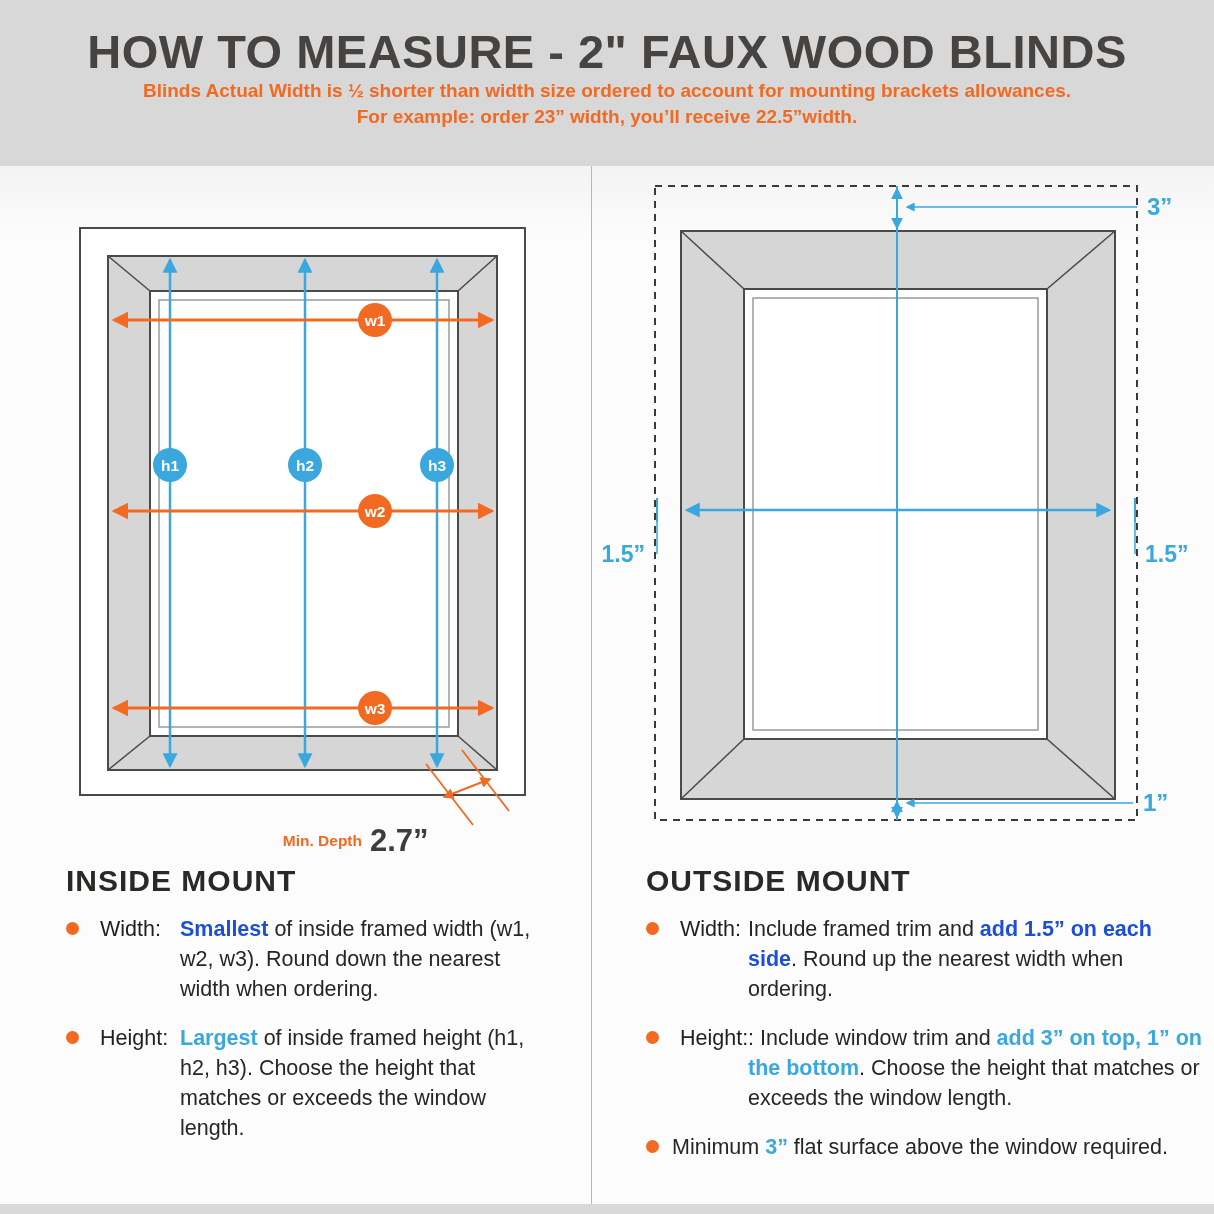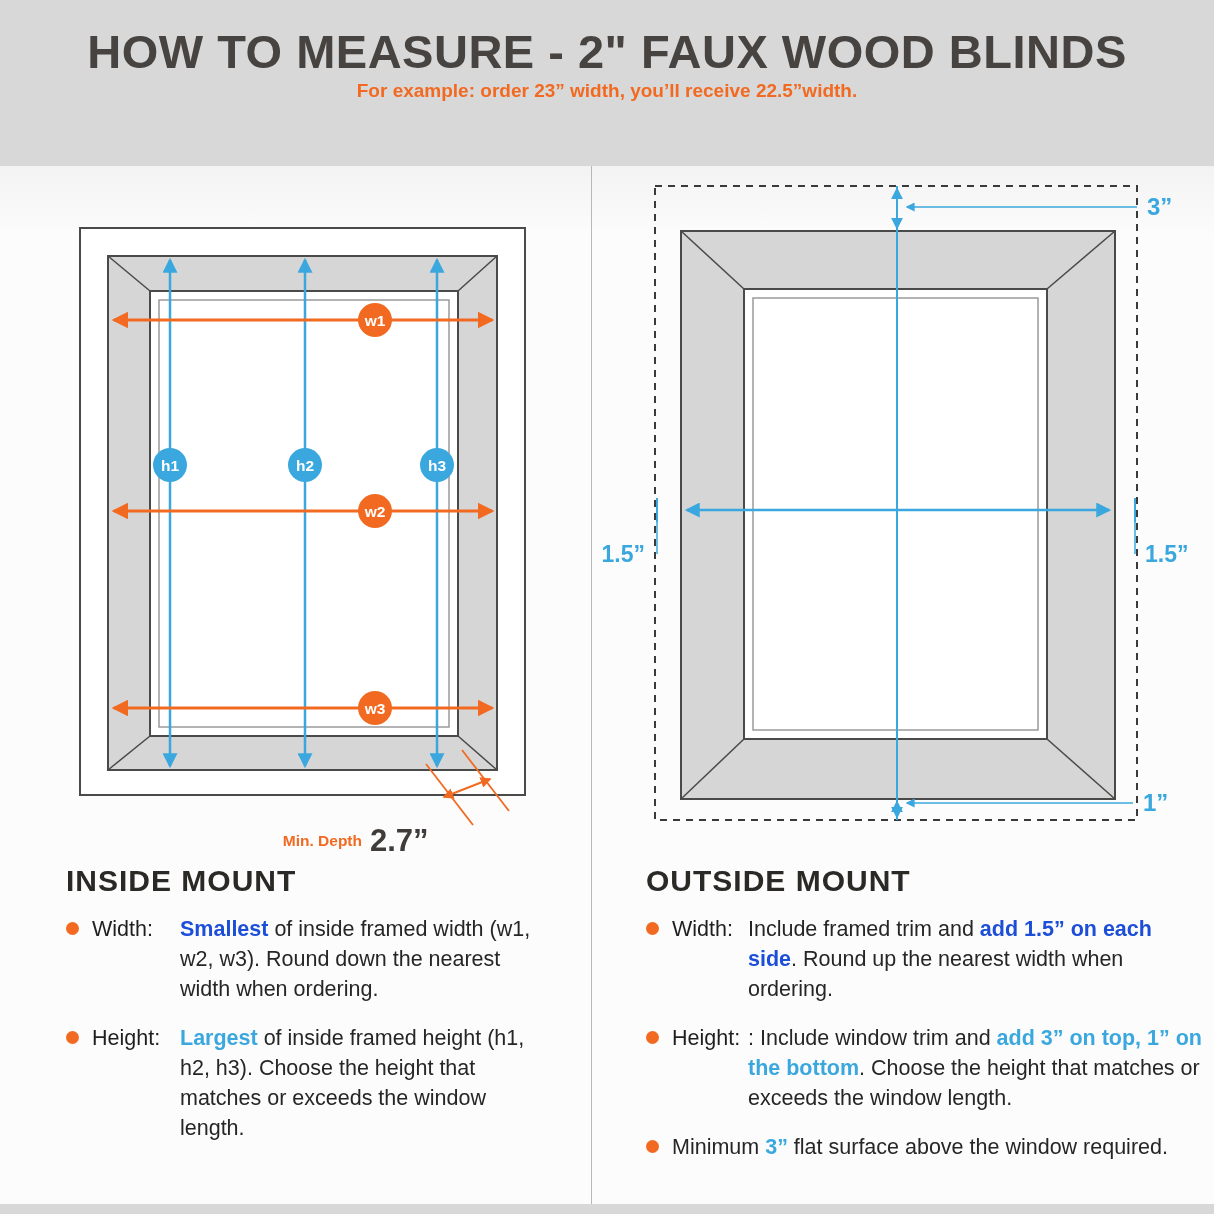--- a/index.html
+++ b/index.html
@@ -48,29 +48,30 @@
   }
   .bullet {
     display:grid; grid-template-columns:26px 88px 1fr;
     font-size:21.5px; line-height:30px; color:#262626; margin-bottom:19px;
   }
   .section.outside .bullet { grid-template-columns:26px 76px 1fr; }
   .bullet.nolabel, .section.outside .bullet.nolabel { grid-template-columns:26px 1fr; }
   .bullet .dot {
     width:13px; height:13px; border-radius:50%; background:#f26a21; margin-top:8px;
   }
-  .bullet .label { color:#1f1f1f; }
+  .bullet .label { color:#1f1f1f;margin-left:8px; }
   .orange-bold { color:#1d4ed8; font-weight:bold; }
   .blue-bold   { color:#3aa8de; font-weight:bold; }
 </style>
 </head>
 <body>
 
 <div class="header">
   <div class="title">HOW TO MEASURE - 2" FAUX WOOD BLINDS</div>
+  <div class="sub">Blinds Actual Width is ½ shorter than width size ordered to account for mounting brackets allowances.</div>
   <div class="sub">For example: order 23” width, you’ll receive 22.5”width.</div>
 </div>
 
 <div class="main-bg"></div>
 <div class="divider"></div>
 
 <svg class="diagram left" width="500" height="695" viewBox="0 0 500 695">
   <defs>
     <marker id="ao1" viewBox="0 0 10 10" refX="8.5" refY="5" markerWidth="5.5" markerHeight="5.5" orient="auto-start-reverse">
       <path d="M0,0 L10,5 L0,10 z" fill="#f26a21"></path>

